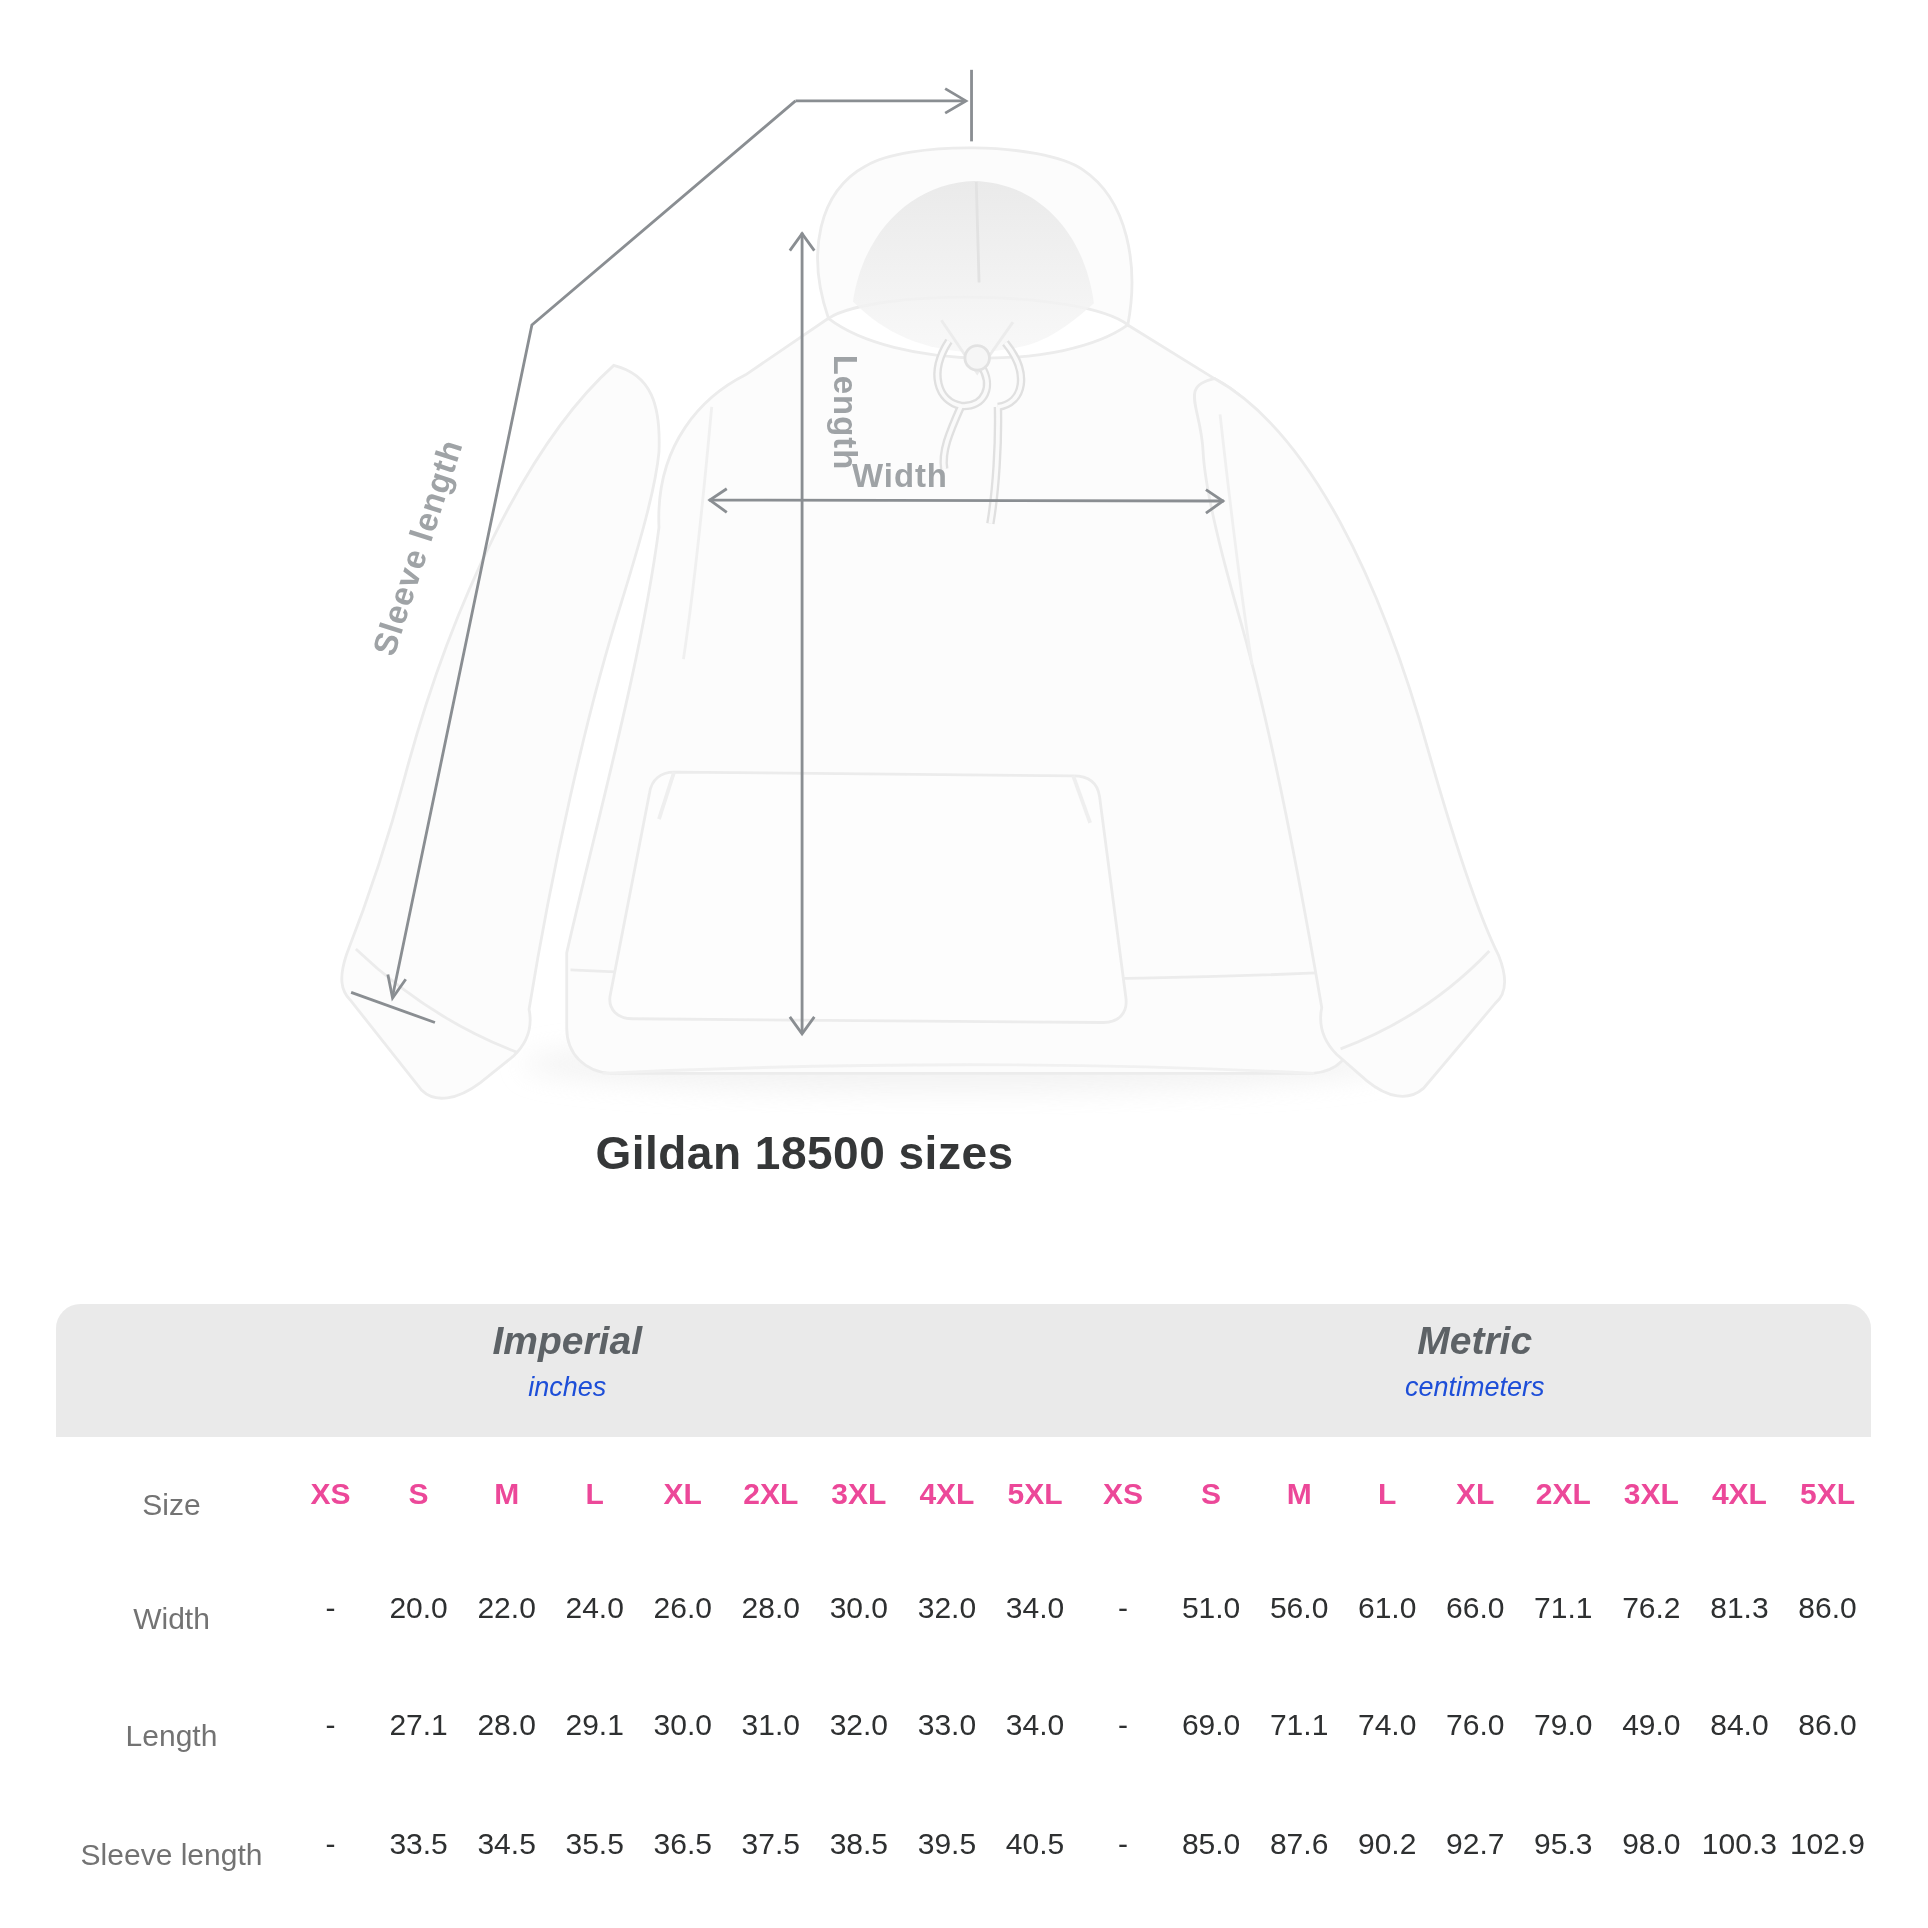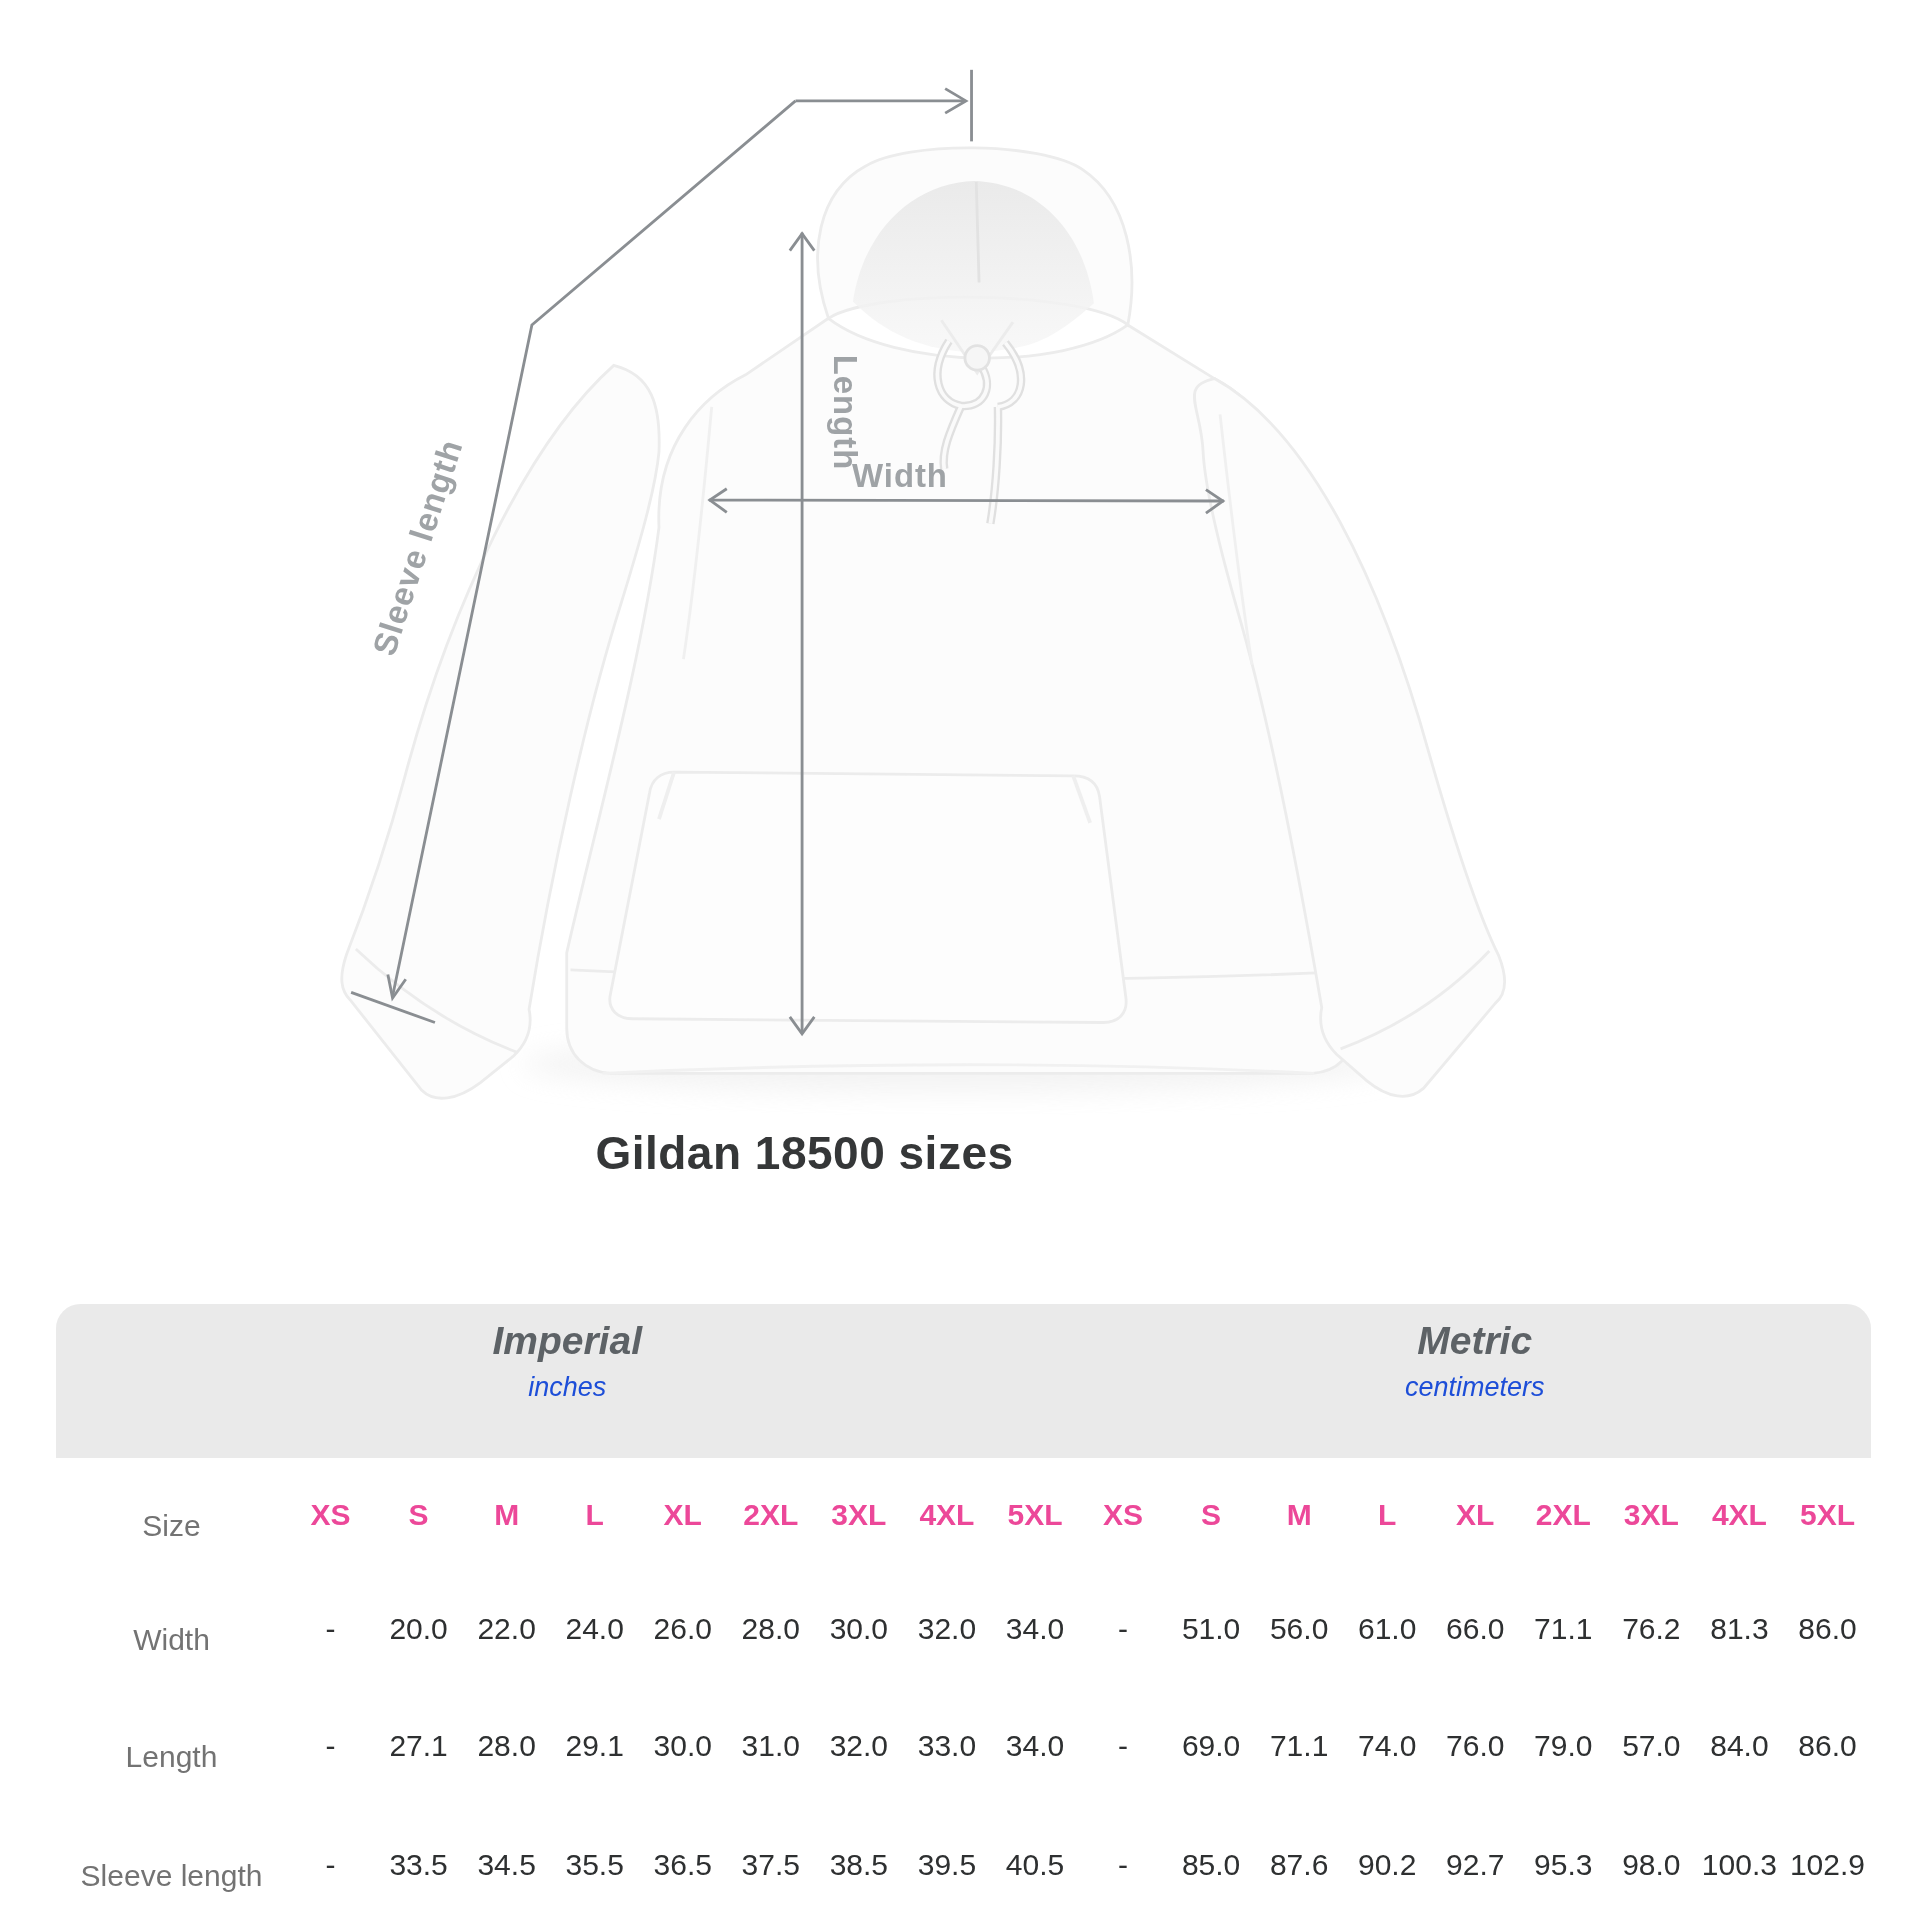--- a/index.html
+++ b/index.html
@@ -10,21 +10,21 @@
   .diagram{position:absolute;left:0;top:0;width:1928px;height:1130px;}
   .diagram svg{position:absolute;left:0;top:0;}
 
   
   .heading{position:absolute;left:0;top:1126px;width:1609px;text-align:center;}
   .page-title{font-size:46px;font-weight:bold;color:#353738;letter-spacing:0.5px;}
   .page-subtitle{margin-top:21px;font-size:29px;font-style:italic;color:#595c5e;}
 
   
   .size-table{position:absolute;left:56px;top:1304px;width:1815px;border-radius:24.5px;overflow:hidden;background:#ffffff;}
-  .band{display:flex;height:154px;background:#eaeaea;}
+  .band{display:flex;height:133px;background:#eaeaea;}
   .band .half{display:flex;flex-direction:column;align-items:center;justify-content:flex-start;padding-top:15px;}
   .band .half.imperial{width:1023px;}
   .band .half.metric{width:793px;}
   .group-name{font-size:39px;font-weight:bold;font-style:italic;color:#5d6266;}
   .group-unit{margin-top:8.5px;font-size:27px;font-style:italic;color:#1d4ed8;}
 
   .grid{display:grid;grid-template-columns:230px repeat(18,1fr);grid-template-rows:113px 115px 119px 119px;}
   .cell{display:flex;align-items:center;justify-content:center;font-size:30px;color:#2e3031;border-left:1.9px solid transparent;}
   .c-label{font-weight:normal;color:#737373;border-left-color:transparent !important;margin-top:23px;}
   .c-sizehead{font-weight:bold;color:#ec4899;}
@@ -201,21 +201,21 @@
         <div class="cell row-w c-val">31.0</div>
         <div class="cell row-w c-val">32.0</div>
         <div class="cell row-w c-val">33.0</div>
         <div class="cell row-w c-val">34.0</div>
         <div class="cell row-w c-val">-</div>
         <div class="cell row-w c-val">69.0</div>
         <div class="cell row-w c-val">71.1</div>
         <div class="cell row-w c-val">74.0</div>
         <div class="cell row-w c-val">76.0</div>
         <div class="cell row-w c-val">79.0</div>
-        <div class="cell row-w c-val">57.0</div>
+        <div class="cell row-w c-val">49.0</div>
         <div class="cell row-w c-val">84.0</div>
         <div class="cell row-w c-val">86.0</div>
         <div class="cell row-g c-label">Sleeve length</div>
         <div class="cell row-g c-val">-</div>
         <div class="cell row-g c-val">33.5</div>
         <div class="cell row-g c-val">34.5</div>
         <div class="cell row-g c-val">35.5</div>
         <div class="cell row-g c-val">36.5</div>
         <div class="cell row-g c-val">37.5</div>
         <div class="cell row-g c-val">38.5</div>

